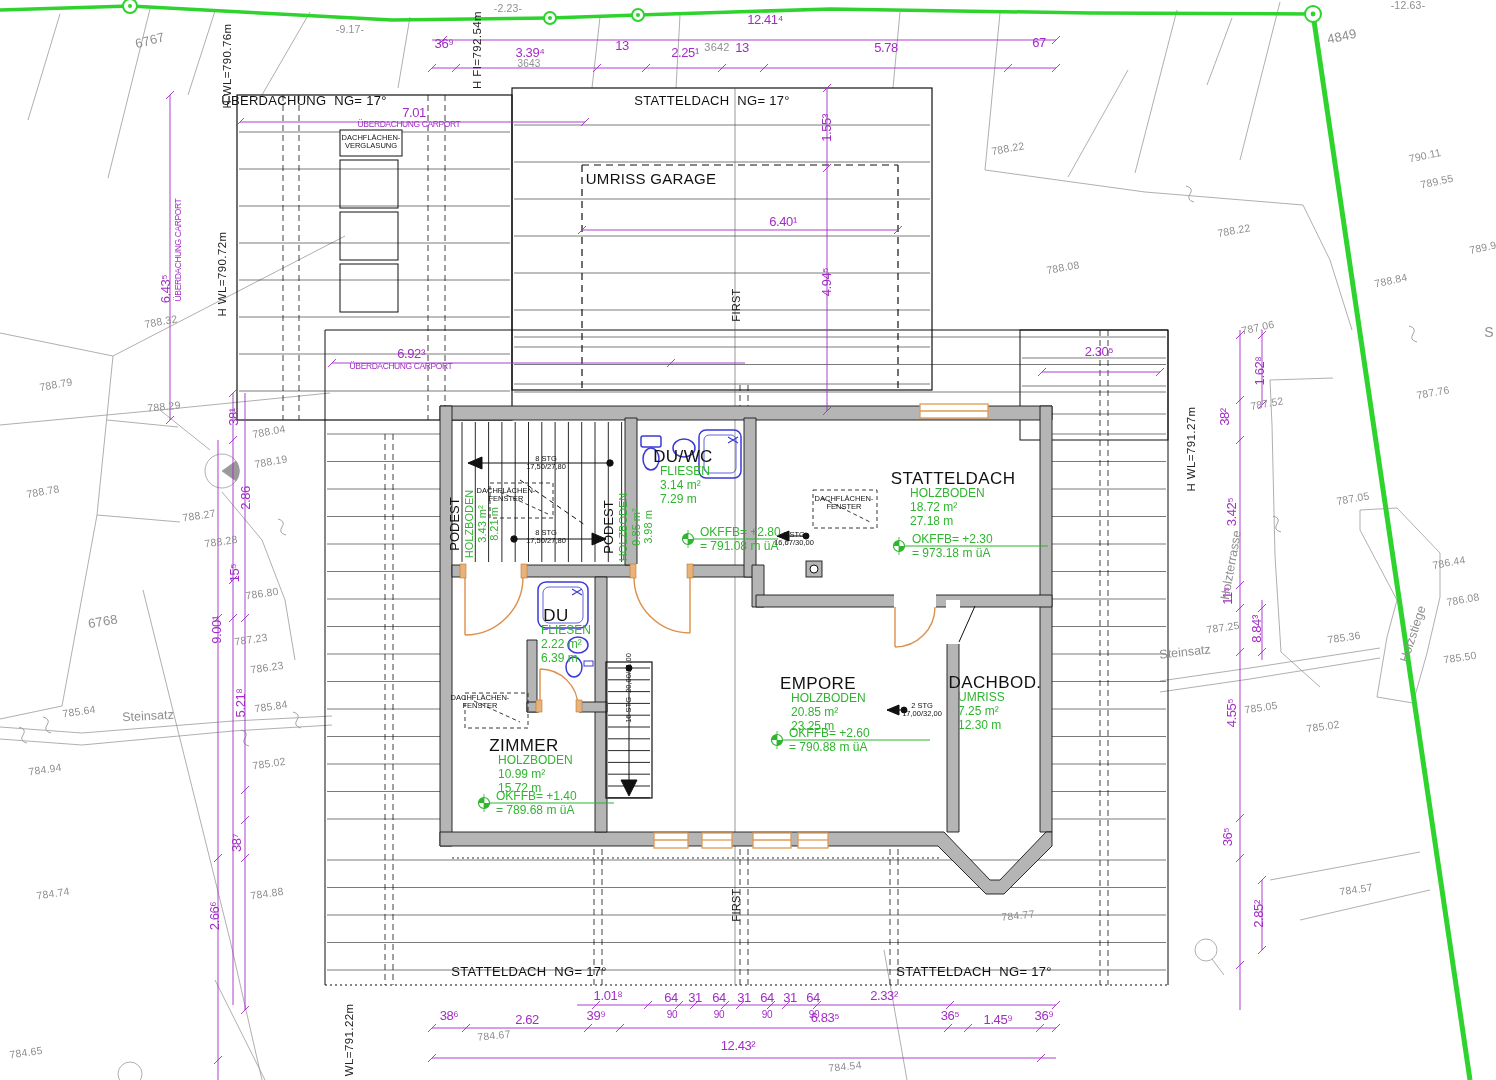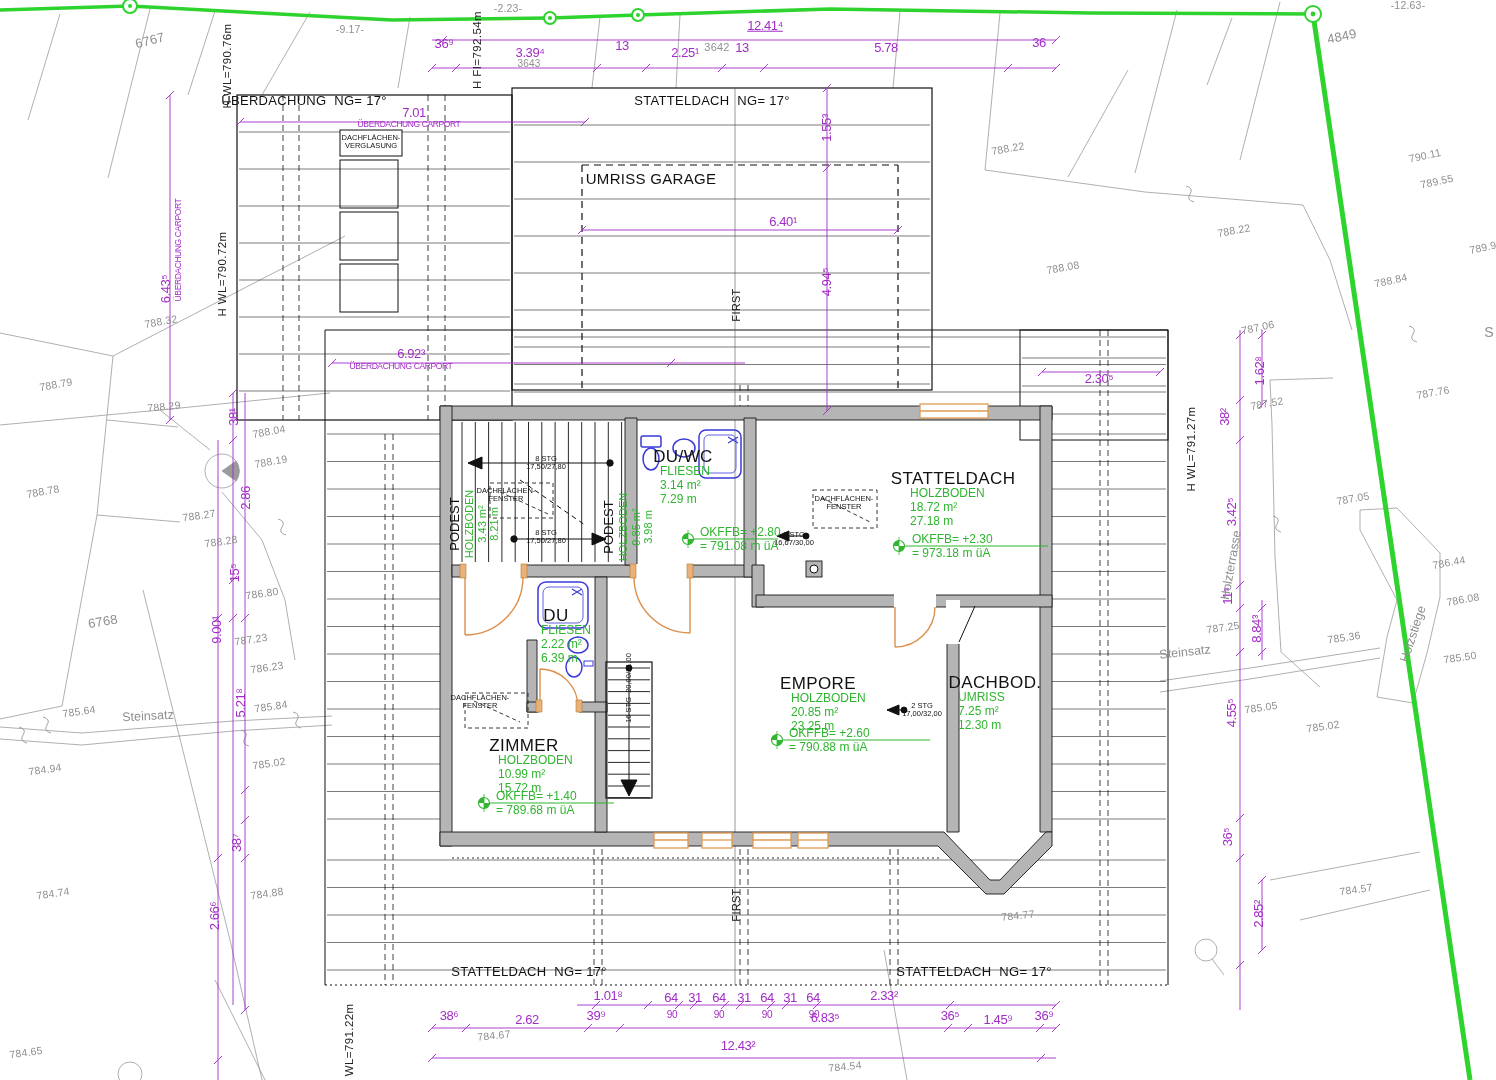--- a/index.html
+++ b/index.html
@@ -439,36 +439,36 @@
     <g fill="#2ed32e" stroke="none">
       <circle cx="130" cy="6" r="2"></circle>
           <circle cx="550" cy="18" r="2"></circle>
           <circle cx="638" cy="15" r="2"></circle>
           <circle cx="1313" cy="14" r="2.4"></circle>
     </g>
   </g>
 </svg>
 
 <div id="labels">
-      <div class="lab dim" style="left: 765px; top: 26px; text-decoration: underline;">12.41⁴</div>
+      <div class="lab dim" style="left: 765px; top: 20px;">12.41⁴</div>
       <div class="lab dim" style="left: 444px; top: 44px;">36⁹</div>
       <div class="lab dim" style="left: 530px; top: 53px;">3.39⁴</div>
       <div class="lab dim" style="left: 622px; top: 46px;">13</div>
       <div class="lab dim" style="left: 685px; top: 53px;">2.25¹</div>
       <div class="lab dim" style="left: 742px; top: 48px;">13</div>
       <div class="lab dim" style="left: 886px; top: 48px;">5.78</div>
-      <div class="lab dim" style="left: 1039px; top: 43px;">36</div>
+      <div class="lab dim" style="left: 1039px; top: 43px;">67</div>
       <div class="lab dim" style="left: 414px; top: 113px;">7.01</div>
       <div class="lab dim" style="left: 409px; top: 125px; font-size: 8.5px;">ÜBERDACHUNG CARPORT</div>
       <div class="lab dim" style="left: 827px; top: 128px; transform: translate(-50%, -50%) rotate(-90deg);">1.55³</div>
       <div class="lab dim" style="left: 783px; top: 222px;">6.40¹</div>
       <div class="lab dim" style="left: 827px; top: 282px; transform: translate(-50%, -50%) rotate(-90deg);">4.94⁵</div>
       <div class="lab dim" style="left: 411px; top: 354px;">6.92³</div>
       <div class="lab dim" style="left: 401px; top: 367px; font-size: 8.5px;">ÜBERDACHUNG CARPORT</div>
-      <div class="lab dim" style="left: 1099px; top: 379px;">2.30⁵</div>
+      <div class="lab dim" style="left: 1099px; top: 352px;">2.30⁵</div>
       <div class="lab dim" style="left: 166px; top: 289px; transform: translate(-50%, -50%) rotate(-90deg);">6.43⁵</div>
       <div class="lab dim" style="left: 179px; top: 250px; font-size: 8.5px; transform: translate(-50%, -50%) rotate(-90deg);">ÜBERDACHUNG CARPORT</div>
       <div class="lab dim" style="left: 234px; top: 417px; transform: translate(-50%, -50%) rotate(-90deg);">38¹</div>
       <div class="lab dim" style="left: 246px; top: 498px; transform: translate(-50%, -50%) rotate(-90deg);">2.86</div>
       <div class="lab dim" style="left: 235px; top: 573px; transform: translate(-50%, -50%) rotate(-90deg);">15⁵</div>
       <div class="lab dim" style="left: 217px; top: 630px; transform: translate(-50%, -50%) rotate(-90deg);">9.00¹</div>
       <div class="lab dim" style="left: 241px; top: 703px; transform: translate(-50%, -50%) rotate(-90deg);">5.21⁸</div>
       <div class="lab dim" style="left: 237px; top: 843px; transform: translate(-50%, -50%) rotate(-90deg);">38⁷</div>
       <div class="lab dim" style="left: 215px; top: 916px; transform: translate(-50%, -50%) rotate(-90deg);">2.66⁶</div>
       <div class="lab dim" style="left: 1260px; top: 371px; transform: translate(-50%, -50%) rotate(-90deg);">1.62⁸</div>

